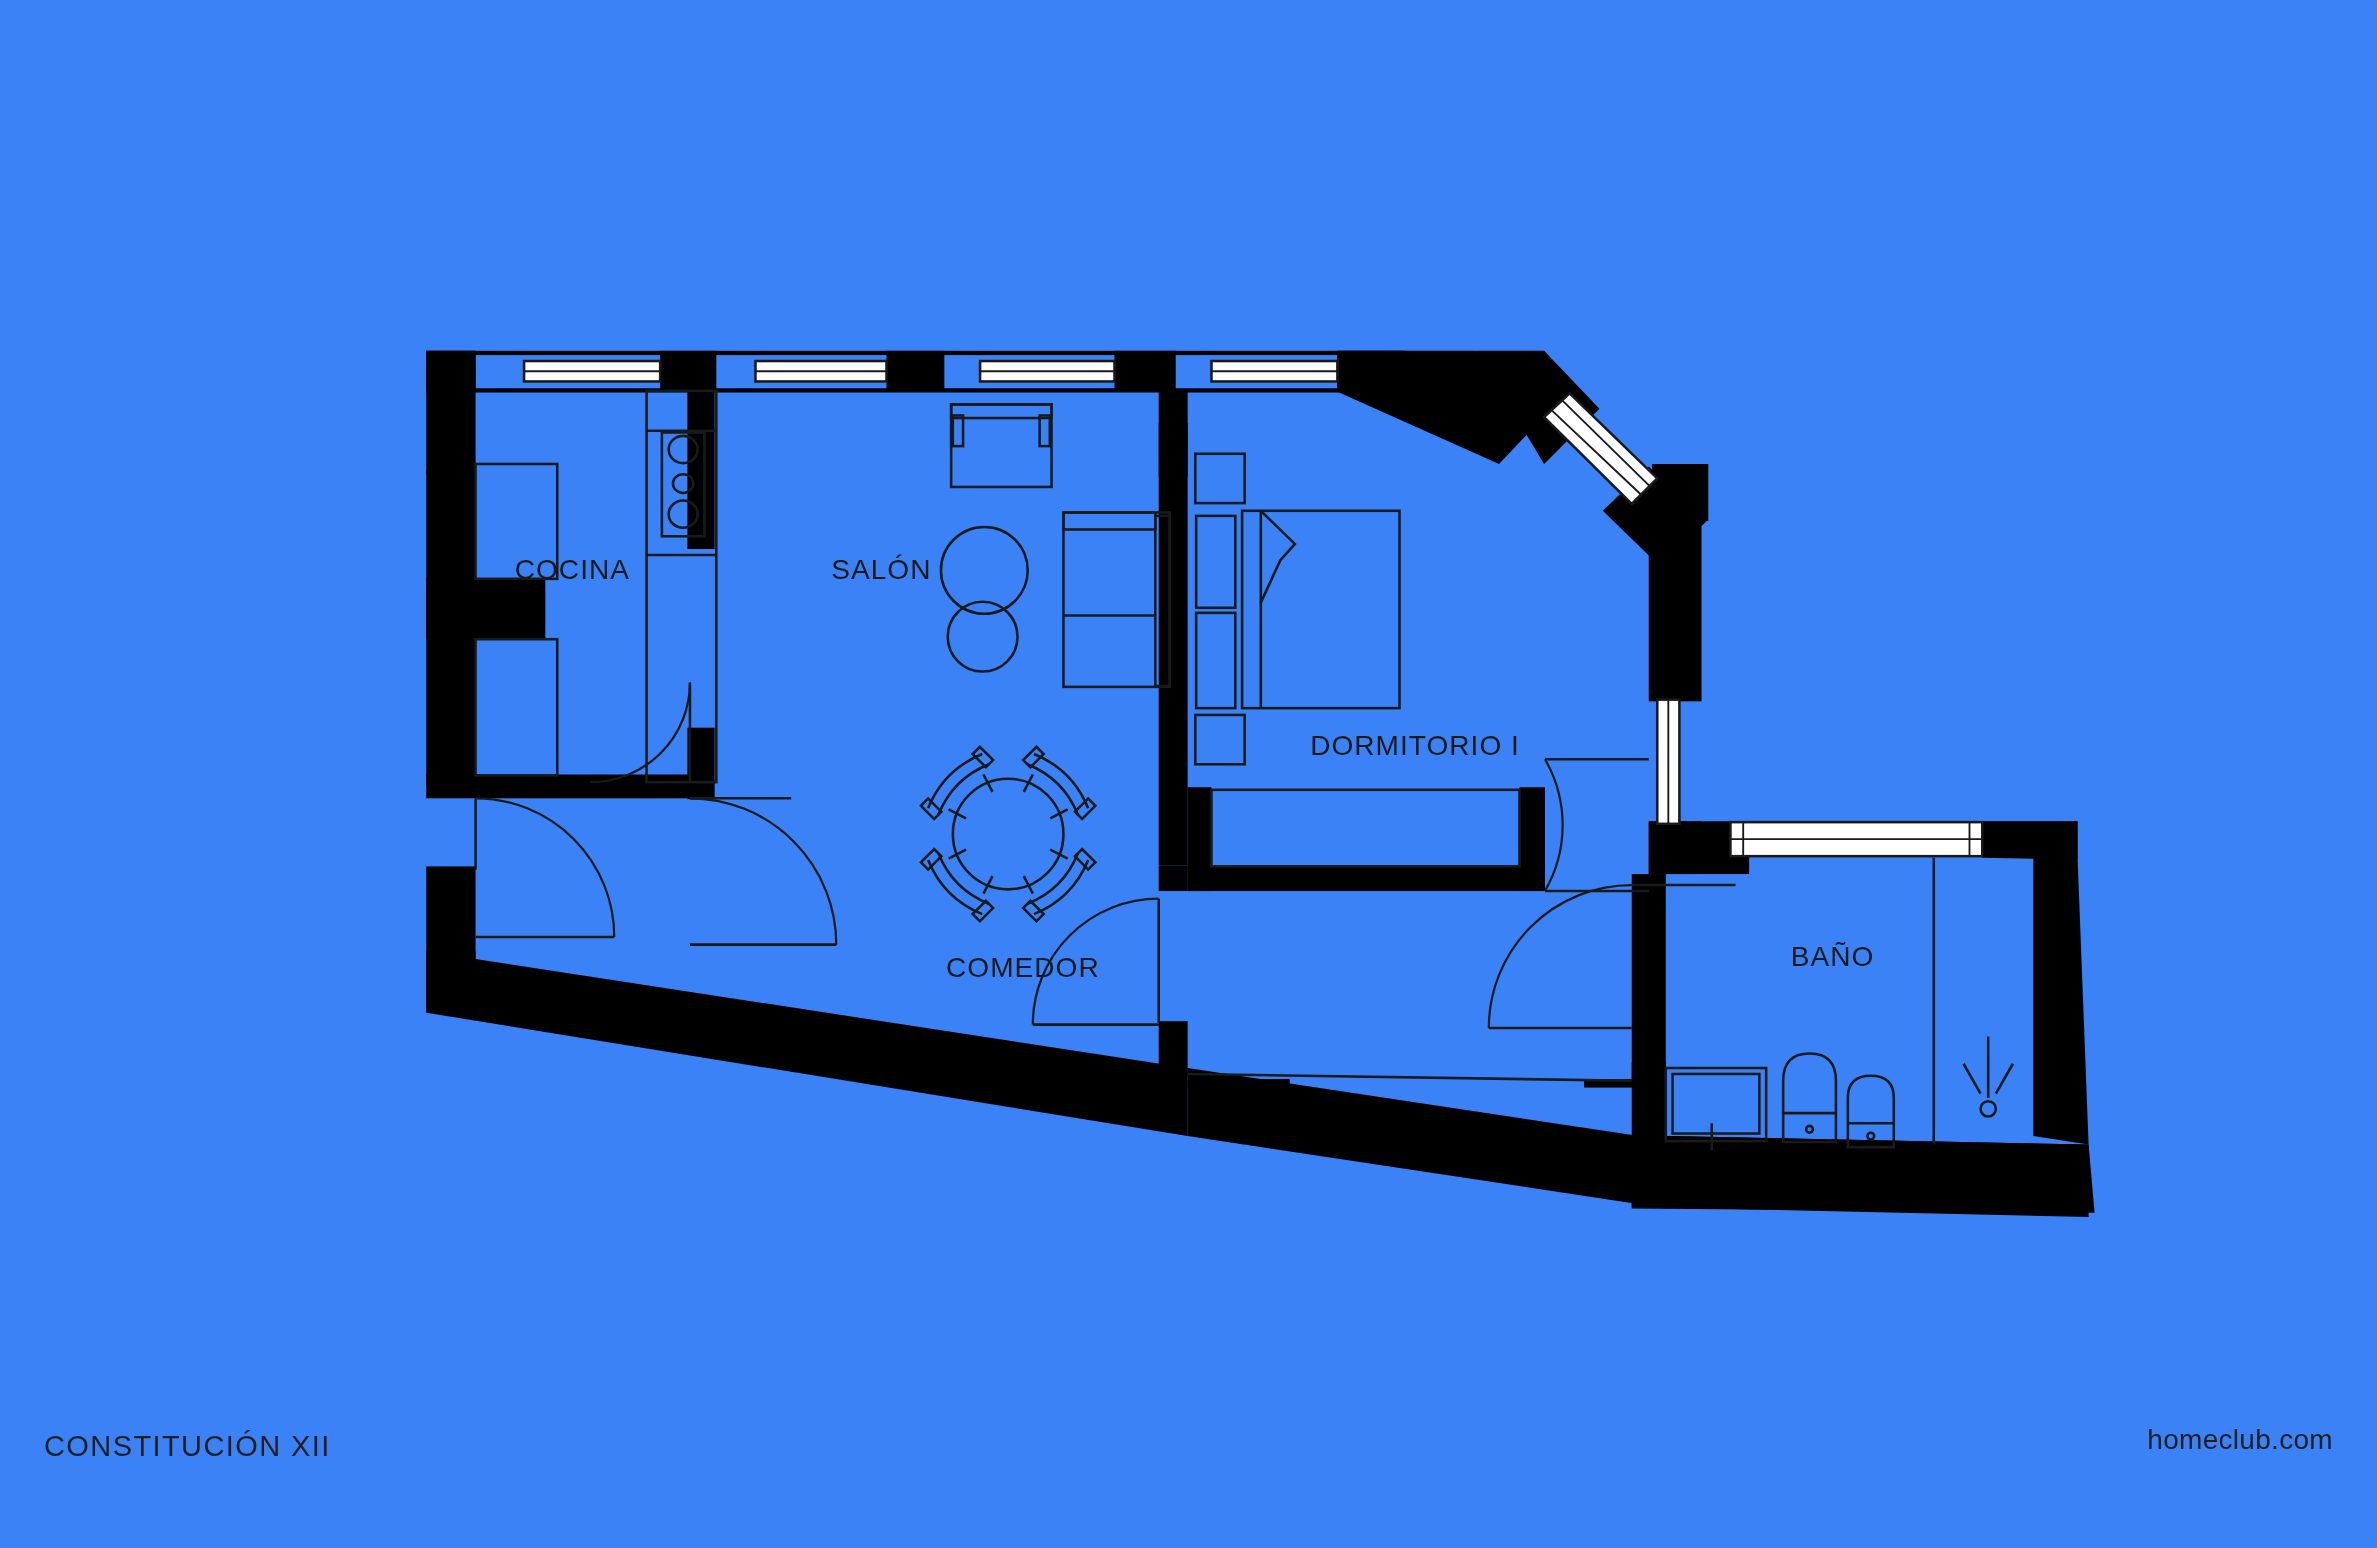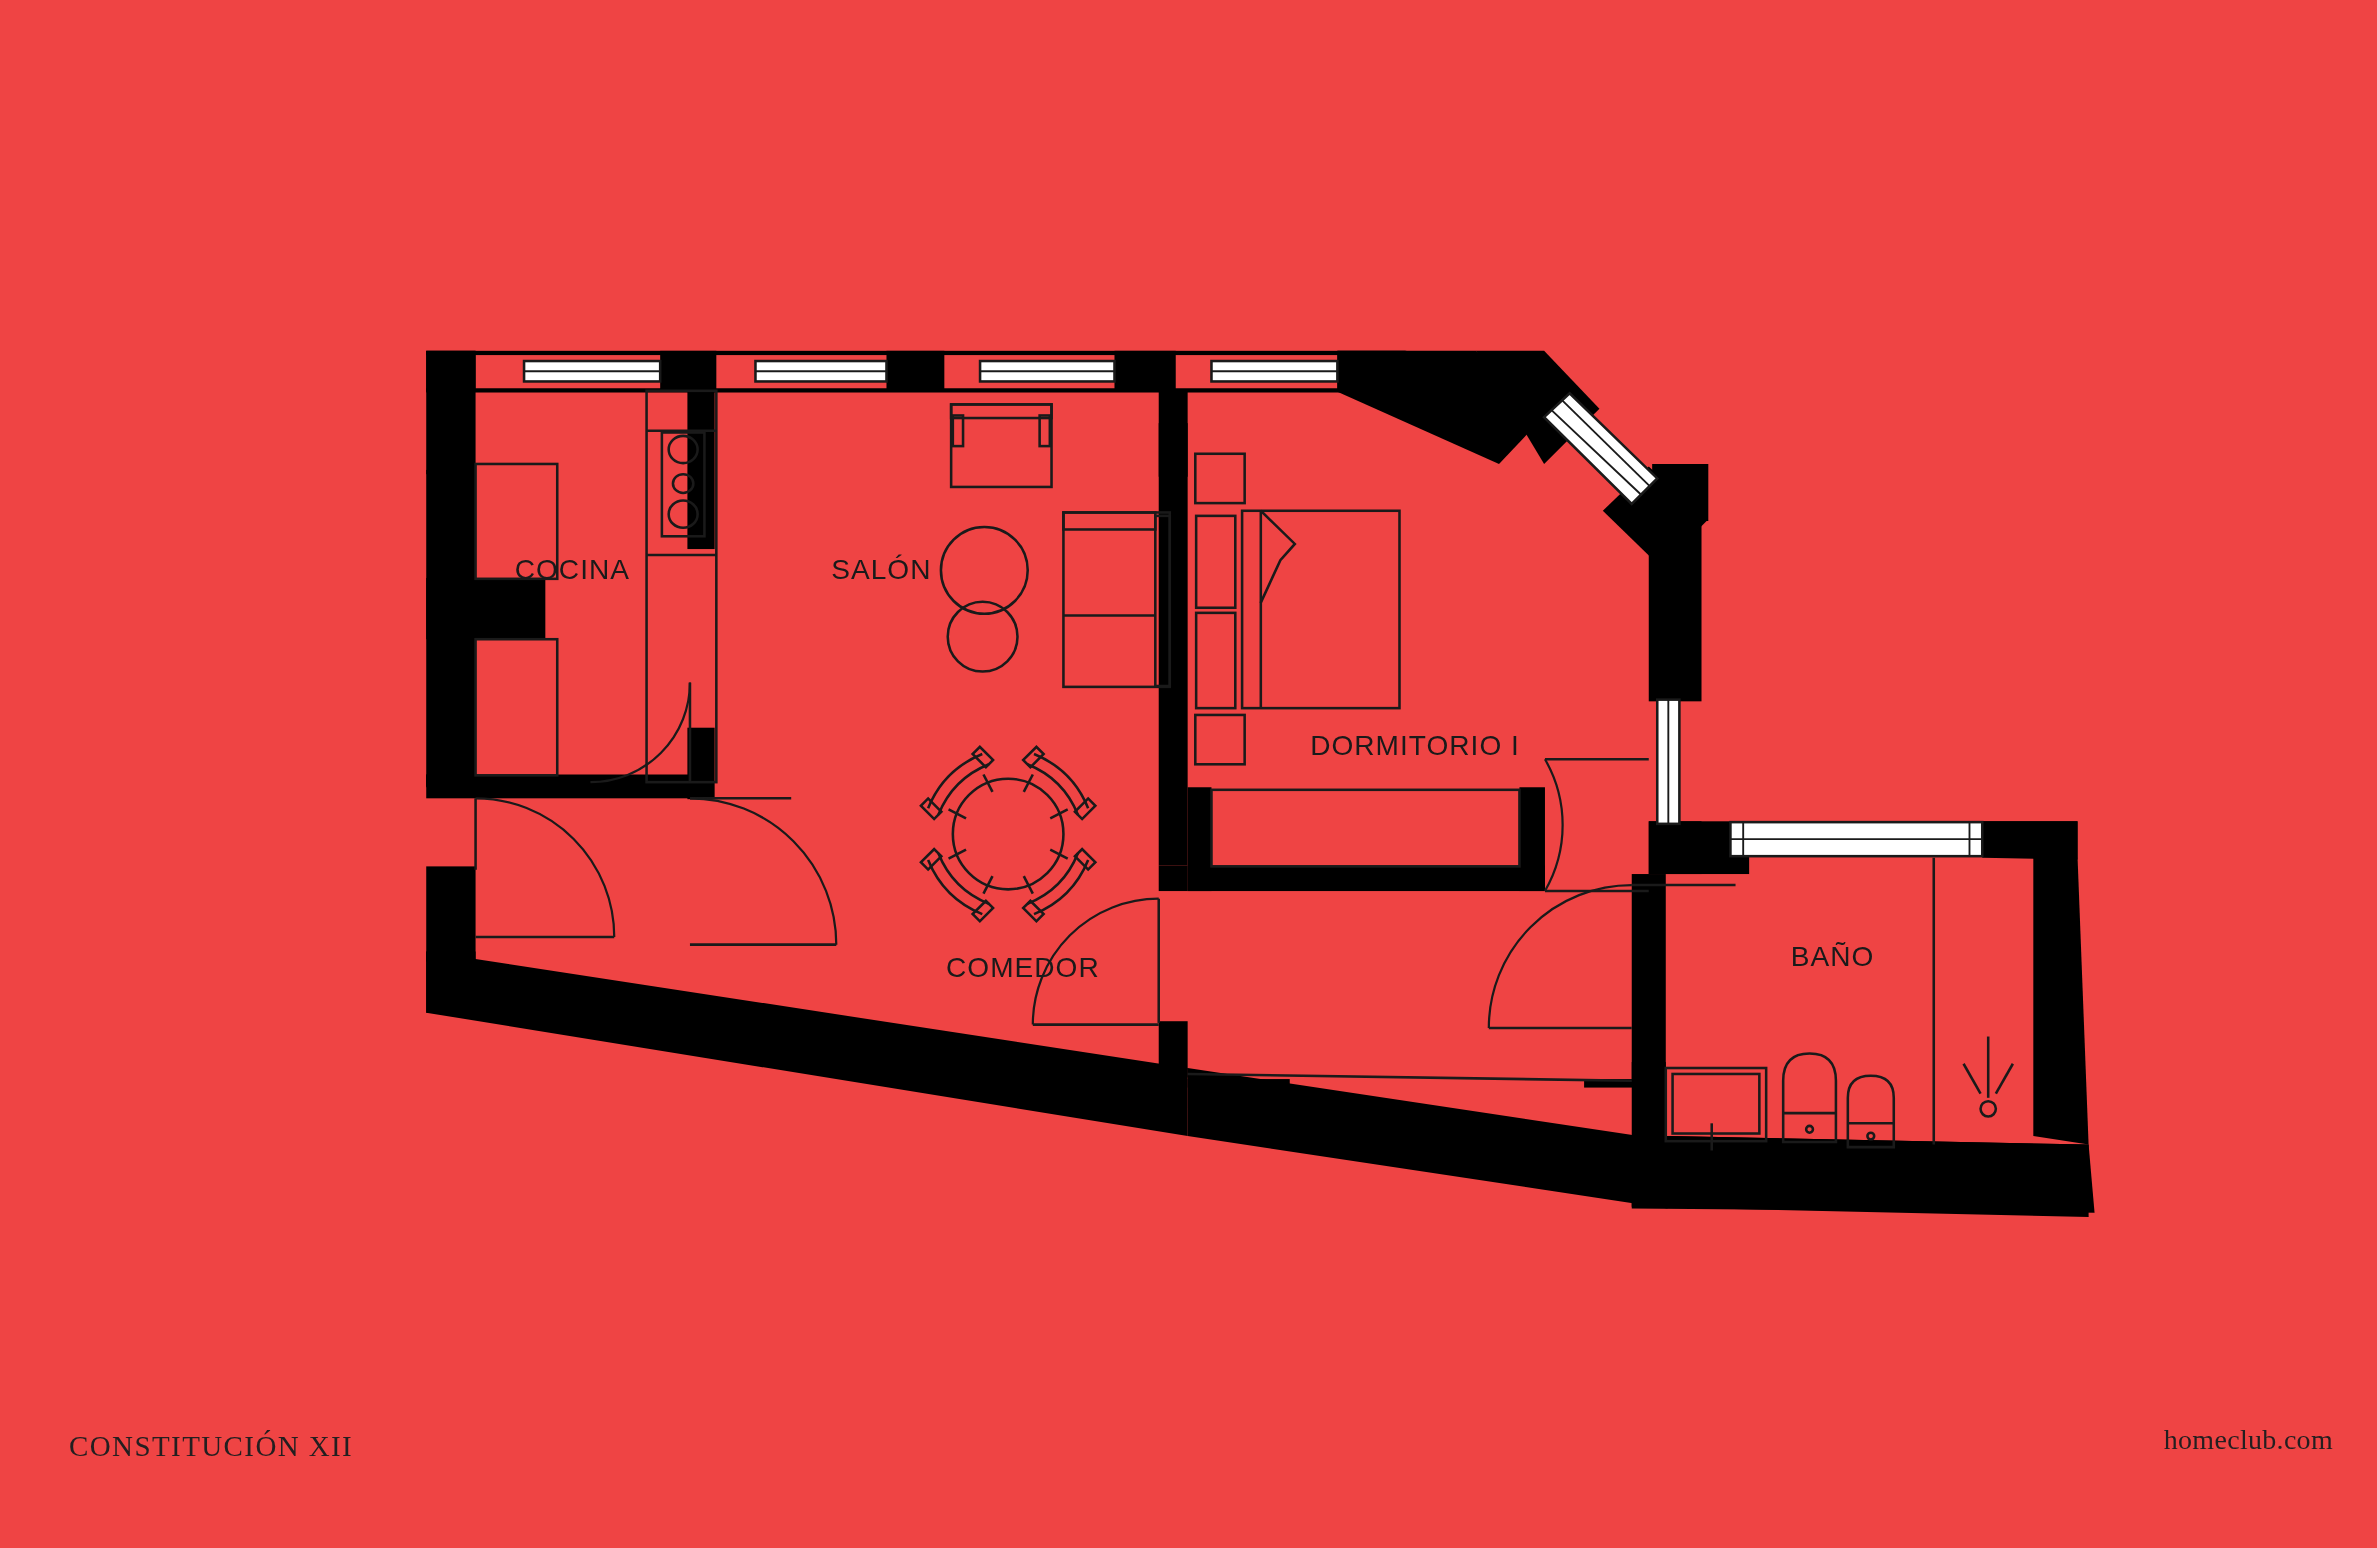--- a/index.html
+++ b/index.html
@@ -11,21 +11,21 @@
   body {
     width: 2377px;
     height: 1549px;
     position: relative;
     font-family: "Liberation Sans", sans-serif;
     overflow: hidden;
   }
   #plan-root {
     position: absolute;
     inset: 0;
-    background: #ef4444;
+    background: #3b82f6;
   }
   #floorplan-svg {
     position: absolute;
     left: 0;
     top: 0;
     width: 2377px;
     height: 1549px;
     display: block;
   }
   .wall {
@@ -55,26 +55,25 @@
     stroke-width: 2.6;
   }
   .room-label {
     font-family: "Liberation Sans", sans-serif;
     font-size: 33px;
     fill: #1a1a1a;
     letter-spacing: 1.2px;
   }
   .footer-text {
     position: absolute;
-    font-family: Liberation Serif, serif;
+    font-family: Liberation Sans, sans-serif;
     font-size: 29px;
     color: #231f20;
     letter-spacing: 1.4px;
     white-space: nowrap;
-    margin-left: 25px;
   }
   #project-title {
     left: 44px;
     top: 1430px;
   }
   #site-url {
     right: 44px;
     top: 1424px;
     font-size: 28px;
     letter-spacing: 0.3px;

